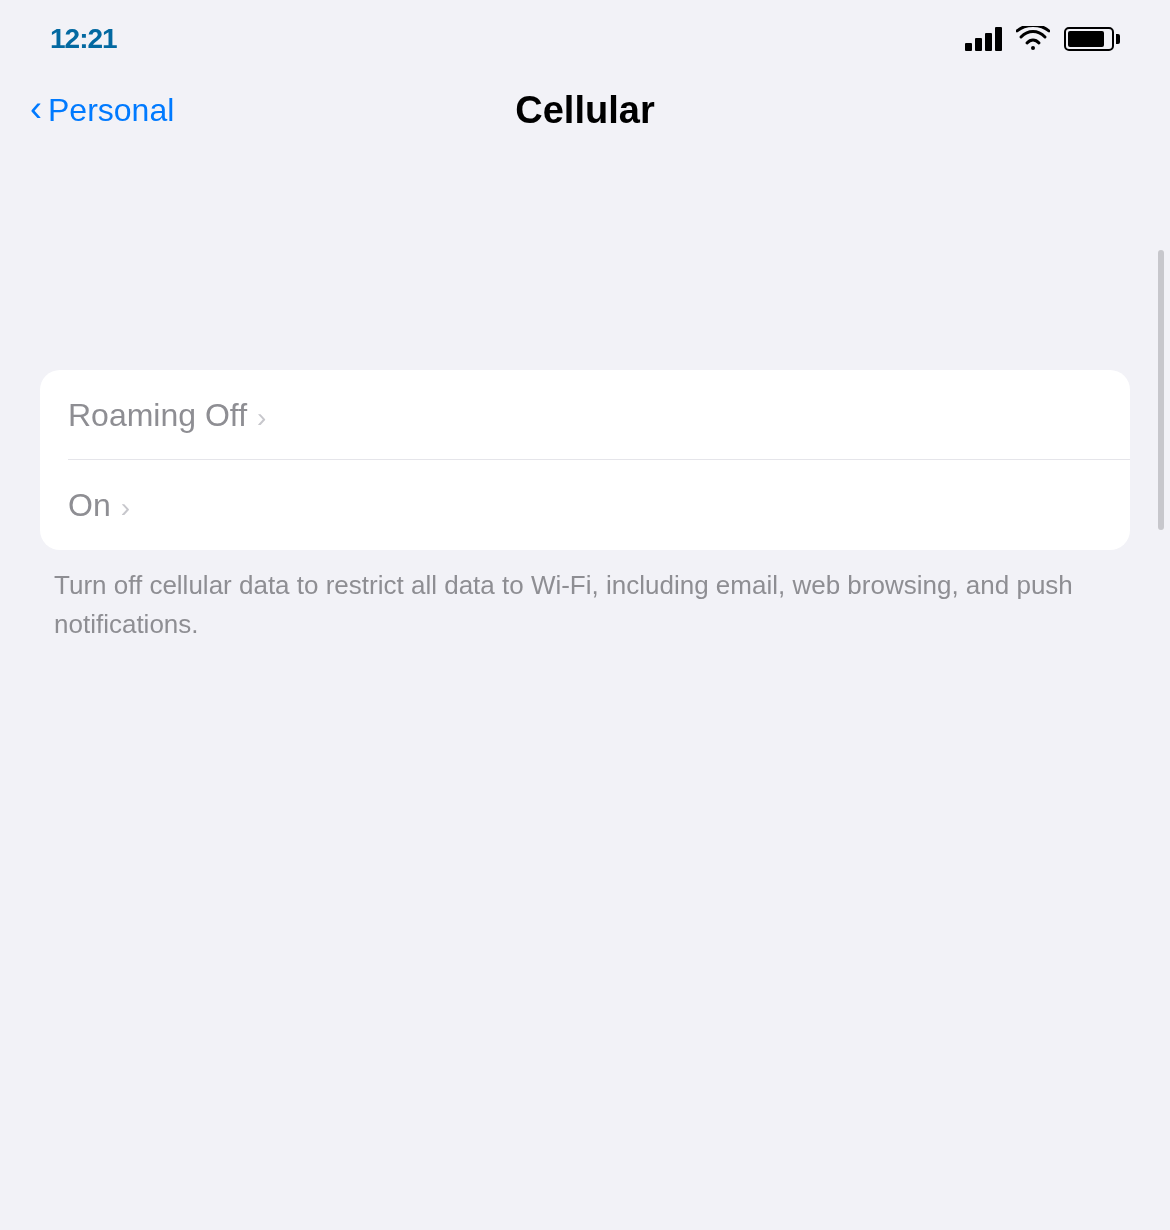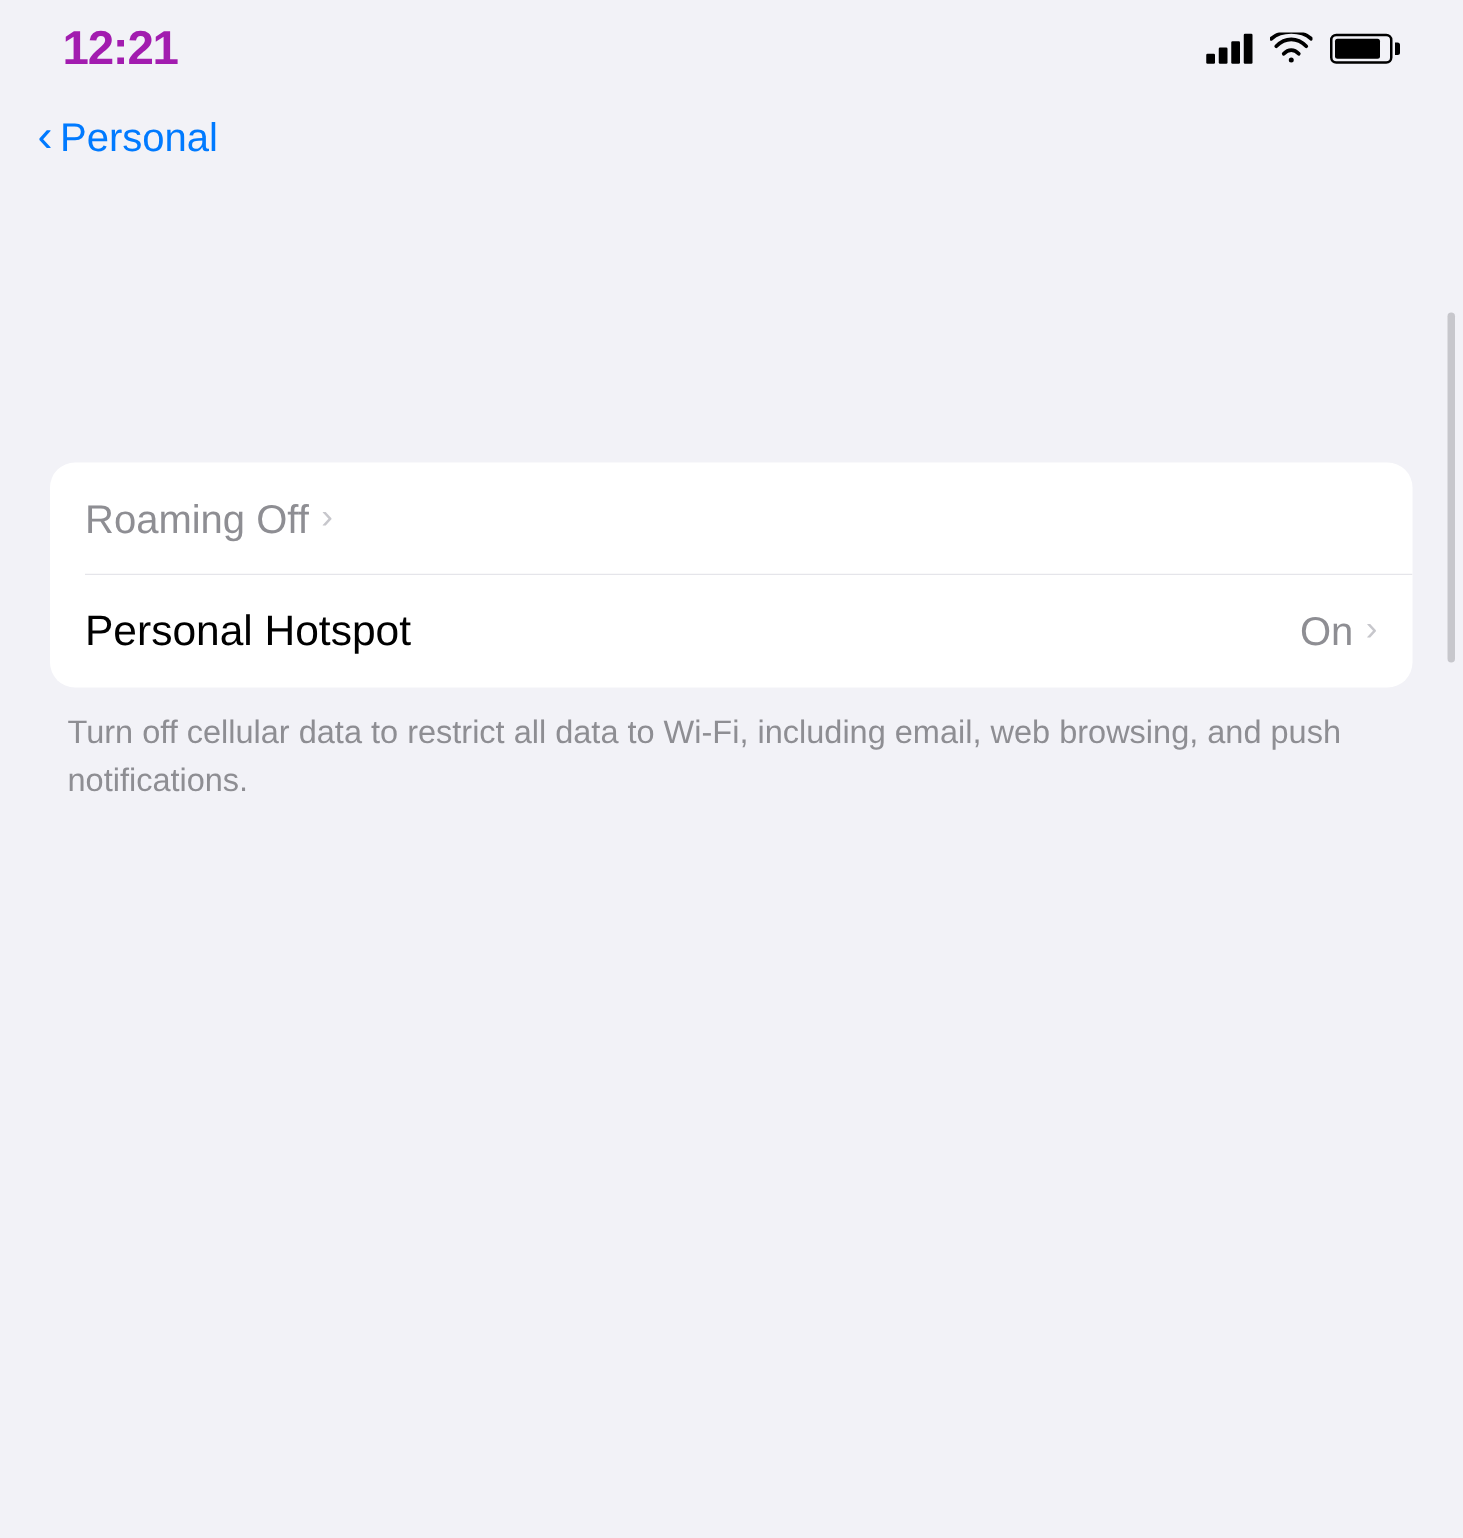--- a/index.html
+++ b/index.html
@@ -20,23 +20,23 @@
     
     .status-bar {
       display: flex;
       justify-content: space-between;
       align-items: center;
       padding: 18px 50px 10px 50px;
       height: 70px;
     }
 
     .status-time {
-      font-size: 38px;
+      font-size: 28px;
       font-weight: 700;
-      color: #a21caf;
+      color: #0369a1;
       letter-spacing: -1px;
     }
 
     .status-icons {
       display: flex;
       align-items: center;
       gap: 14px;
     }
 
     .signal-bars {
@@ -167,21 +167,21 @@
     }
 
     .settings-row-label {
       font-size: 34px;
       font-weight: 400;
       color: #000;
     }
 
     .settings-row-right {
       display: flex;
-      align-items: flex-start;
+      align-items: flex-end;
       gap: 10px;
     }
 
     .settings-row-value {
       font-size: 32px;
       color: #8e8e93;
     }
 
     .chevron-right {
       color: #c7c7cc;
@@ -251,38 +251,38 @@
       <div class="battery-tip"></div>
     </div>
   </div>
 </div>
 
 <div class="nav-header">
   <div class="back-button">
     <span class="back-chevron">‹</span>
     <span>Personal</span>
   </div>
+  <span class="nav-title">Cellular</span>
 </div>
 
 <div class="scrollbar"></div>
 
 <div class="content">
 
   <div class="settings-group">
 
 
     <div class="settings-row">
       <div class="settings-row-right">
         <span class="settings-row-value">Roaming Off</span>
         <span class="chevron-right">›</span>
       </div>
     </div>
 
     <div class="settings-row">
-      <span class="settings-row-label">Personal Hotspot</span>
       <div class="settings-row-right">
         <span class="settings-row-value">On</span>
         <span class="chevron-right">›</span>
       </div>
     </div>
 
   </div>
 
   <div class="settings-footnote">
     <span class="settings-footnote-text">Turn off cellular data to restrict all data to Wi-Fi, including email, web browsing, and push notifications.</span>

